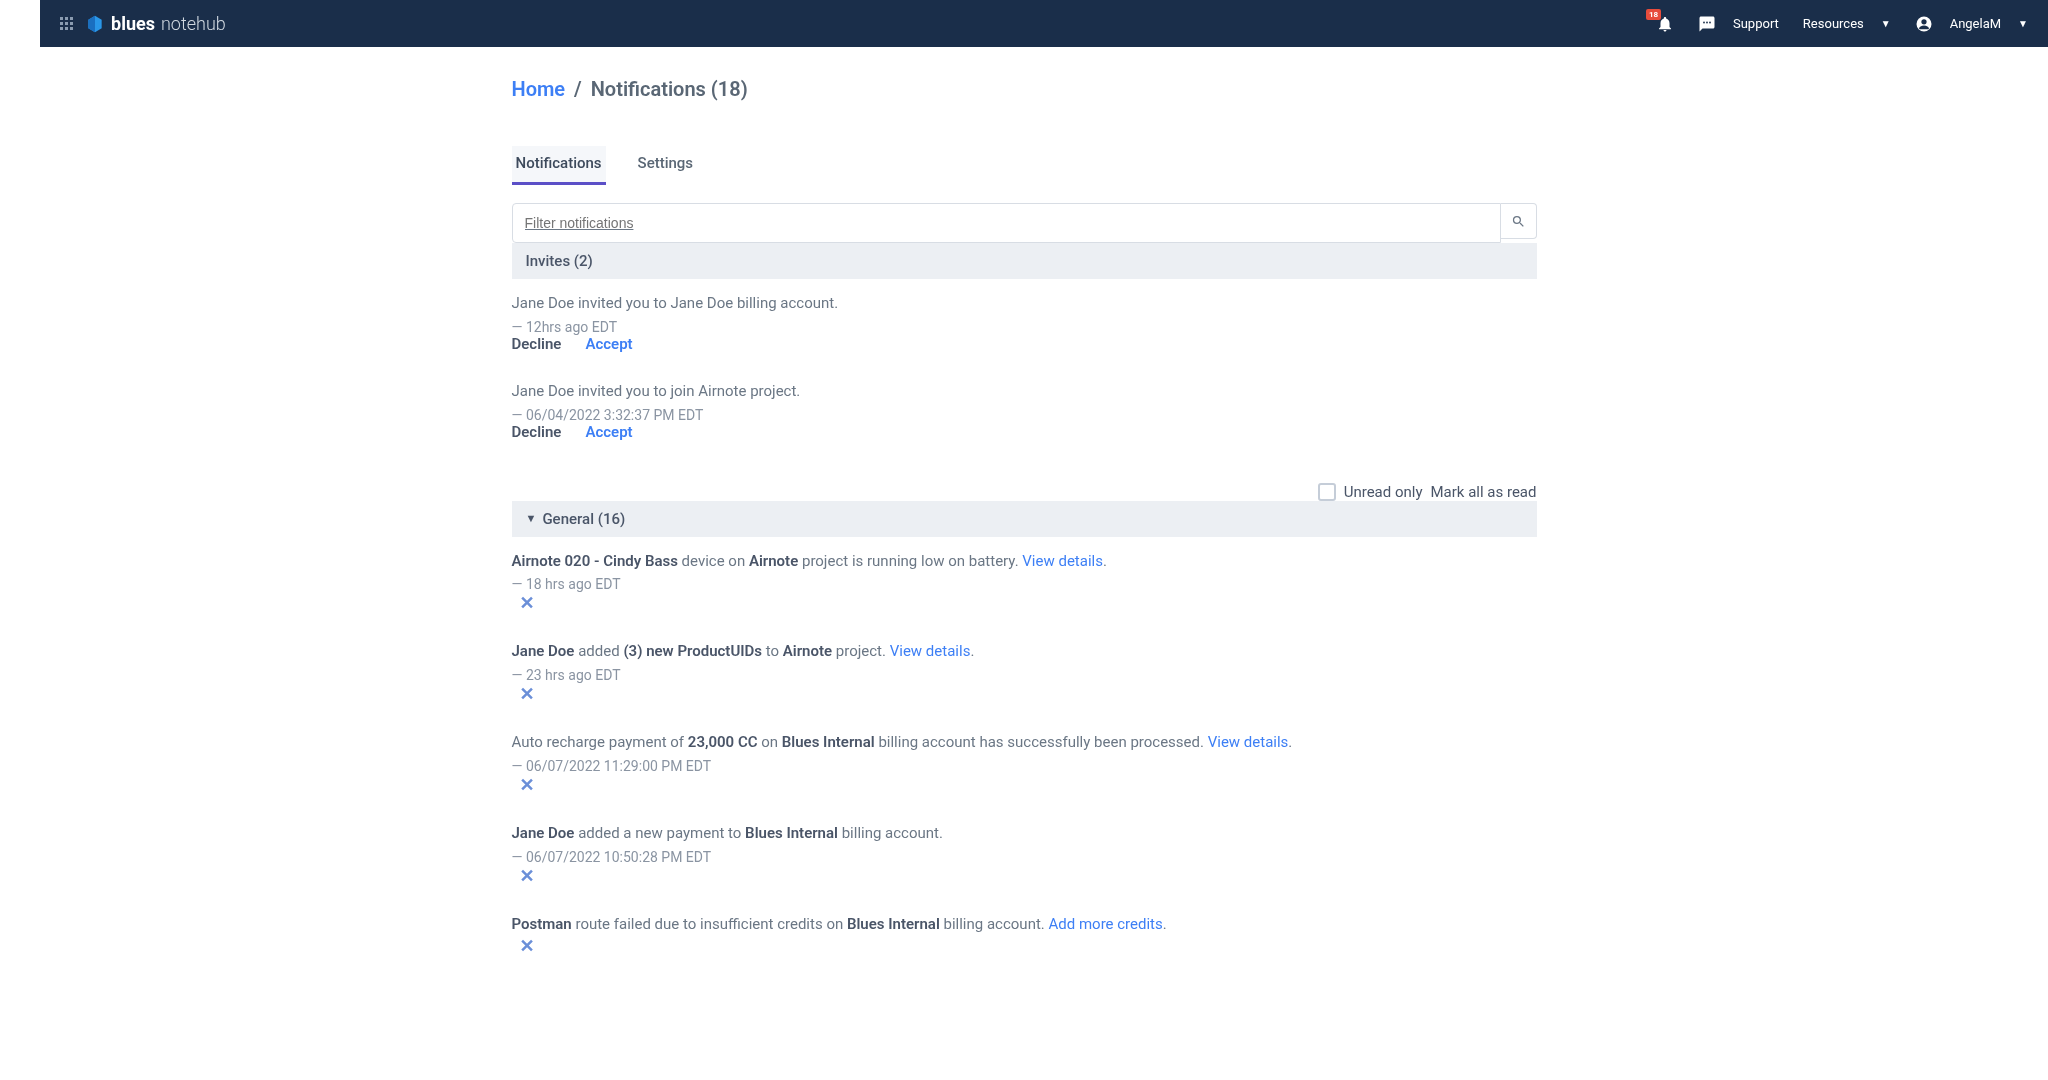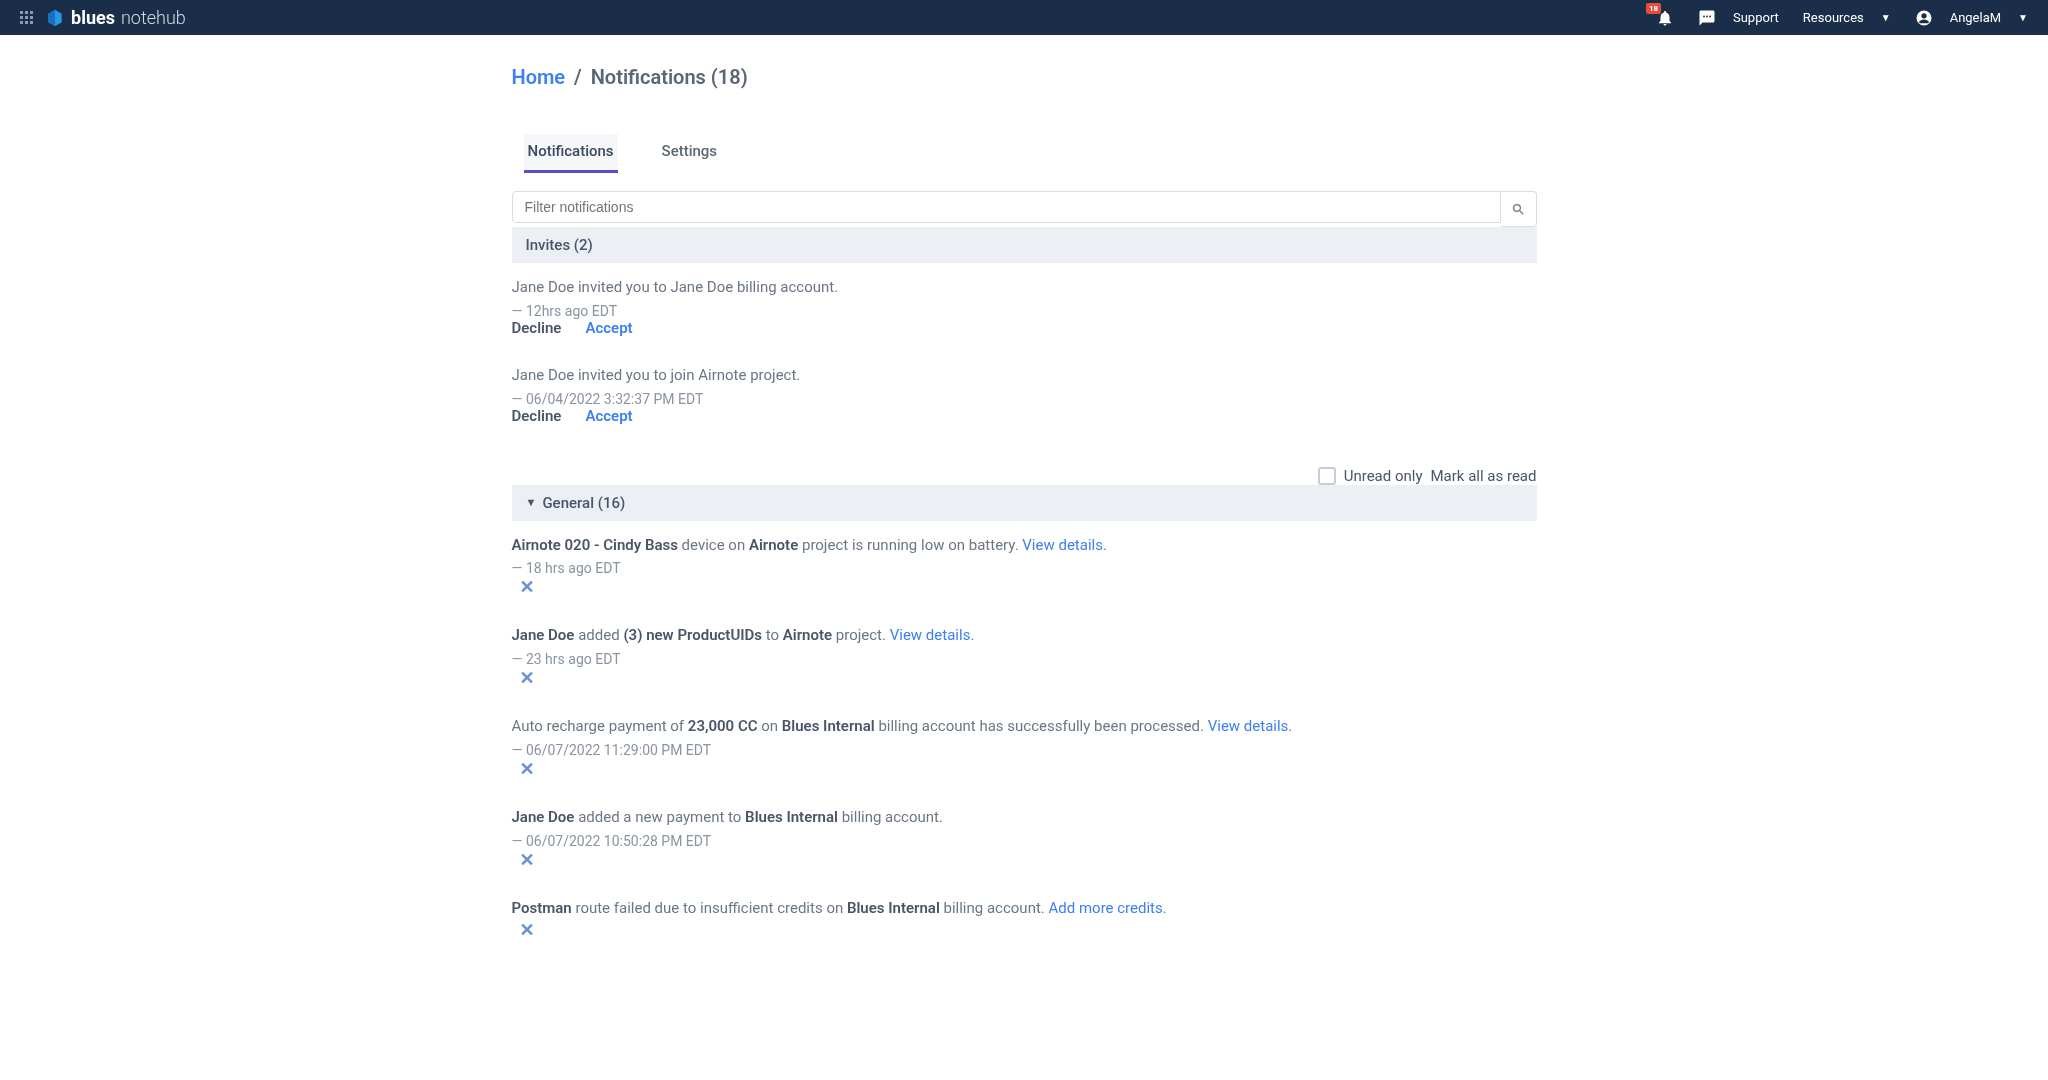--- a/index.html
+++ b/index.html
@@ -1,39 +1,39 @@
 <!DOCTYPE html>
 <html><head>
 <meta charset="utf-8">
 <style>
 * { margin: 0; padding: 0; box-sizing: border-box; }
 body { font-family: -apple-system, BlinkMacSystemFont, 'Segoe UI', Roboto, Helvetica, Arial, sans-serif; background: #fff; color: #333; }
-.topbar { background: #1a2e4a; height: 35px; display: flex; align-items: center; padding: 16px 20px; color: #fff; }
+.topbar { background: #1a2e4a; height: 47px; display: flex; align-items: center; padding: 16px 20px; color: #fff; margin-left: 40px; }
 .topbar-left { display: flex; align-items: center; gap: 12px; }
 .grid-icon { display: grid; grid-template-columns: repeat(3, 3px); grid-template-rows: repeat(3, 3px); gap: 2px; cursor: pointer; }
 .grid-icon span { background: #8a9bb0; width: 3px; height: 3px; }
 .logo { display: flex; align-items: center; gap: 6px; font-size: 18px; }
 .logo-icon { width: 20px; height: 20px; }
 .logo-bold { font-weight: 700; color: #fff; }
 .logo-light { font-weight: 300; color: #d0d8e0; }
 .topbar-right { margin-left: auto; display: flex; gap: 24px; }
 .bell-wrap { position: relative; cursor: pointer; }
 .bell-badge { position: absolute; top: -6px; left: -10px; background: #e74c3c; color: #fff; font-size: 8px; font-weight: 700; padding: 1px 3px; border-radius: 2px; }
 .topbar-item { display: flex; align-items: center; gap: 17px; font-size: 13px; font-weight: 400; cursor: pointer; }
 .chevron { font-size: 10px; }
 .container { max-width: 1065px; margin: 0 auto; padding: 0 20px; }
 .breadcrumb { padding: 30px 0 0; font-size: 20px; font-weight: 600; }
 .breadcrumb a { color: #3d7ff5; text-decoration: none; }
 .breadcrumb .sep { color: #5a6775; margin: 0 4px; }
 .breadcrumb .current { color: #5a6775; }
 .tabs { margin-top: 45px; display: flex; gap: 28px; border-bottom: 0; }
-.tab { padding: 8px 4px 10px; font-size: 15px; font-weight: 500; cursor: pointer; color: #5a6775; margin-left: 12px; }
+.tab { padding: 8px 4px 10px; font-size: 15px; font-weight: 500; cursor: pointer; color: #5a6775; }
 .tab.active { background: #f5f7fa; color: #3d4a5c; border-bottom: 3px solid #5b4fc7; }
 .search-row { margin-top: 18px; display: flex; }
-.search-input { flex: 1; height: 32px; border: 1px solid #d8dde4; border-radius: 4px 0 0 4px; padding: 0 12px; font-size: 14px; color: #6b7785; outline: none; }
+.search-input { flex: 1; height: 40px; border: 1px solid #d8dde4; border-radius: 4px 0 0 4px; padding: 0 12px; font-size: 14px; color: #6b7785; outline: none; text-decoration: underline; }
 .search-btn { width: 36px; height: 36px; border: 1px solid #d8dde4; border-left: none; border-radius: 0 4px 4px 0; background: #fff; display: flex; align-items: center; justify-content: center; cursor: pointer; }
 .section-header { background: #eceff3; padding: 9px 14px; font-size: 15px; font-weight: 500; color: #4a5568; display: flex; align-items: center; gap: 6px; }
 .section-header .caret { font-size: 11px; }
 .notif { display: flex; align-items: flex-start; padding: 14px 18px 14px 0; flex-direction: column; }
 .notif .bar { width: 4px; align-self: stretch; background: #c5cdd8; margin-right: 14px; margin-left: 14px; }
 .notif.unread .bar { background: #9aa5b5; }
 .notif-body { flex: 1; }
 .notif-text { font-size: 15px; line-height: 1.45; color: #6b7785; }
 .notif-text b { font-weight: 600; color: #4a5568; }
 .notif-text .link { color: #3d7ff5; cursor: pointer; }

